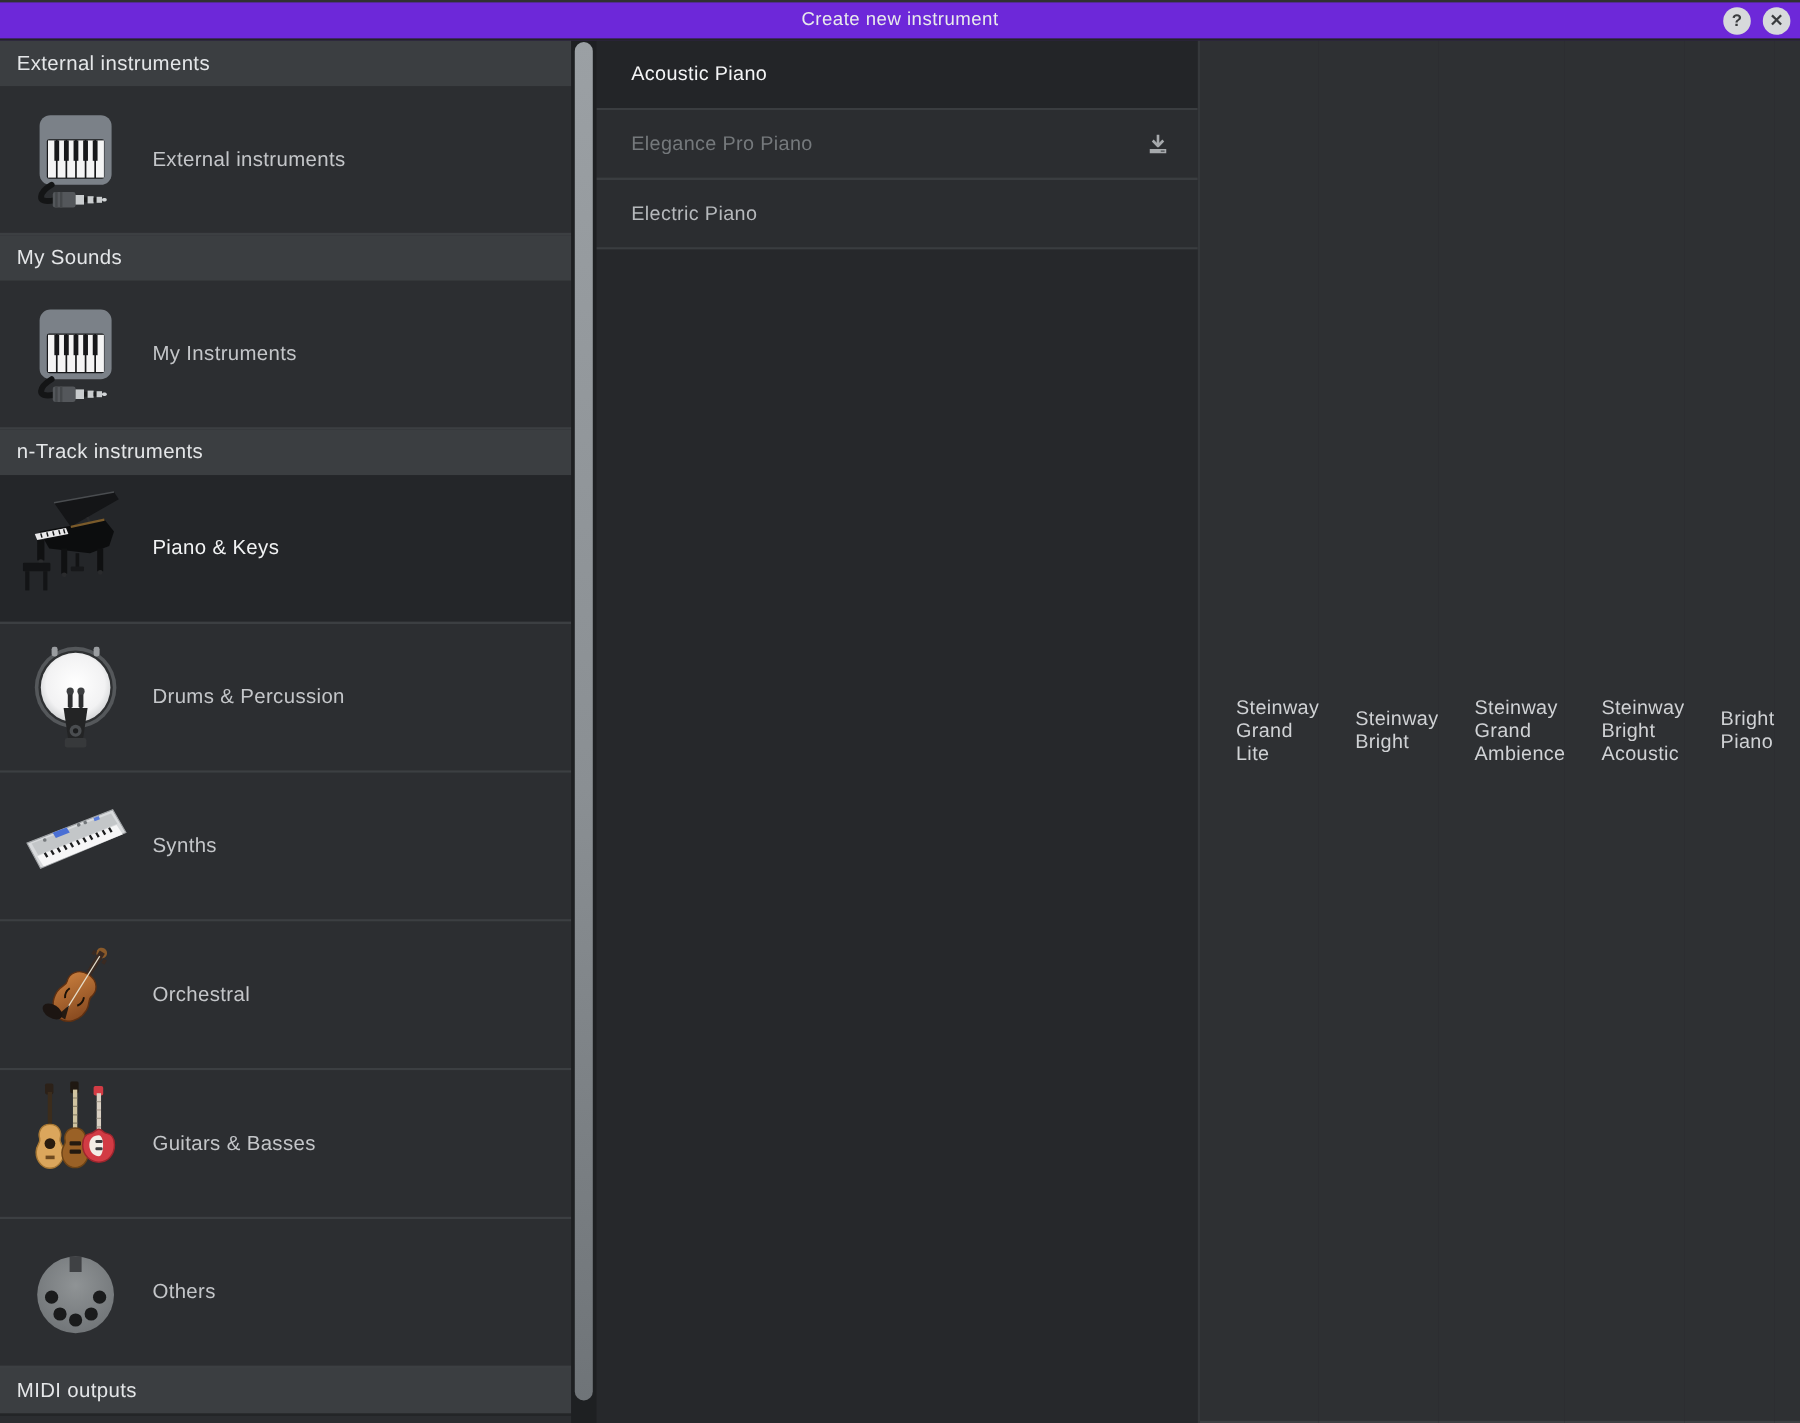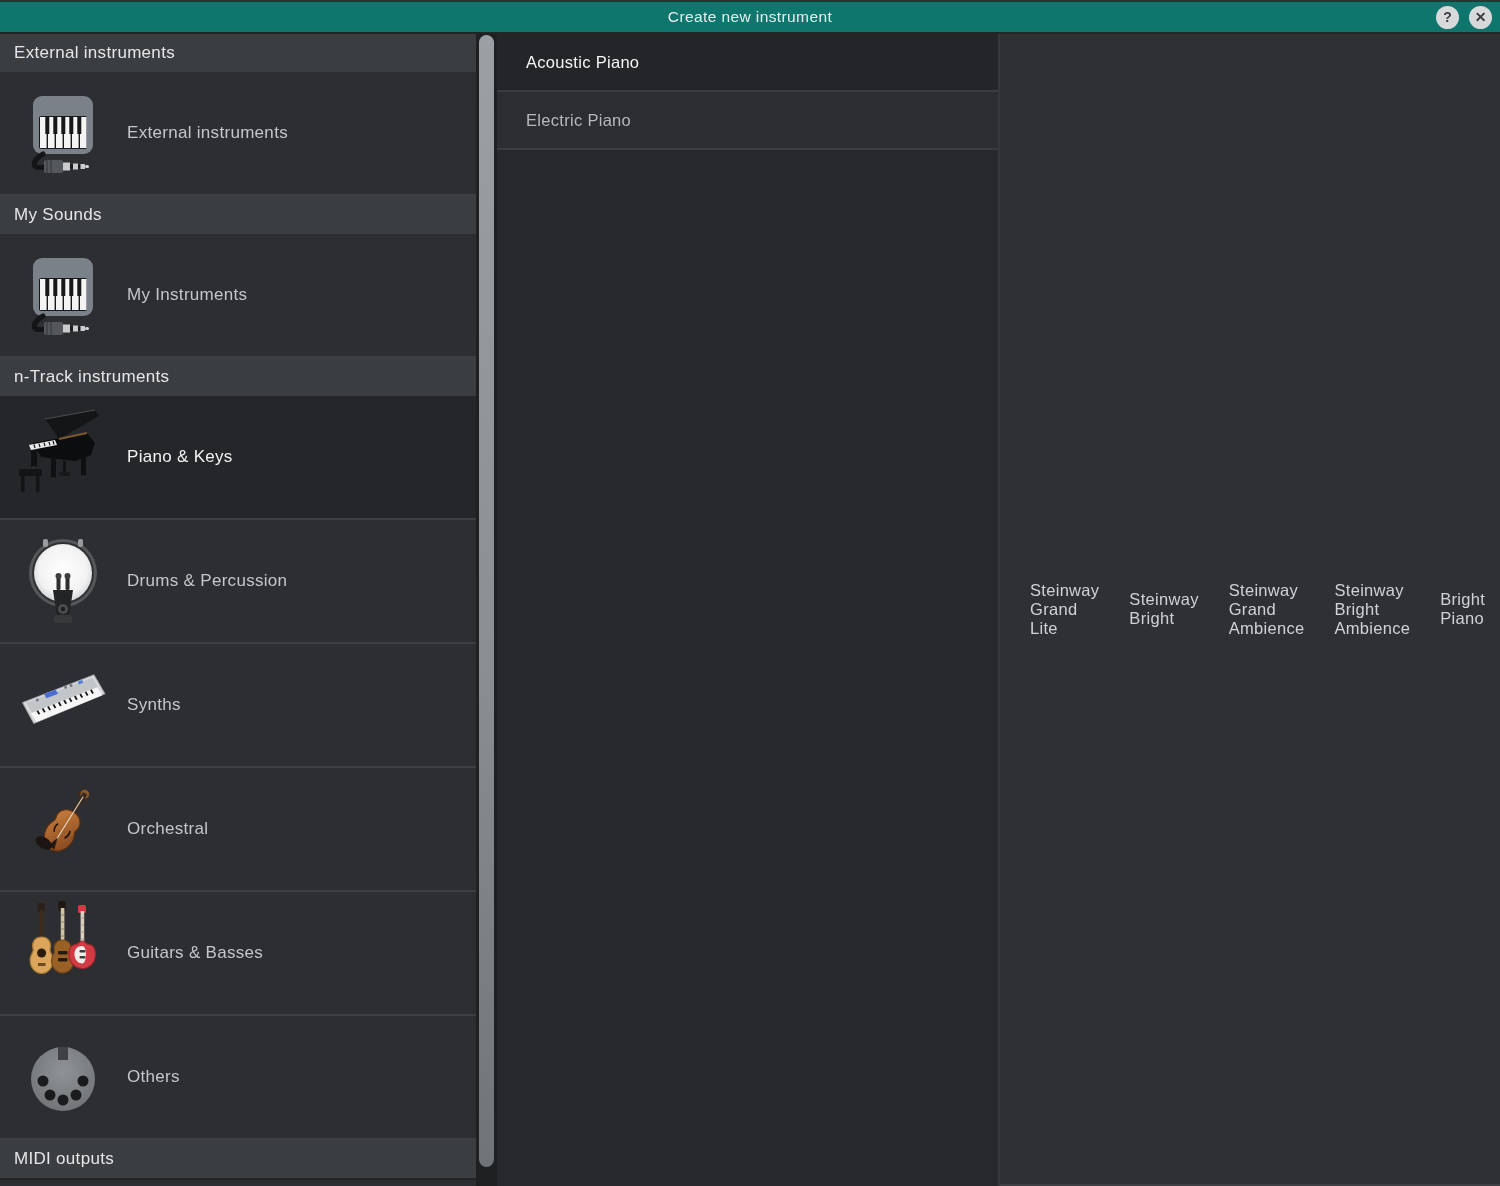--- a/index.html
+++ b/index.html
@@ -4,21 +4,21 @@
 <style>
   html,body{margin:0;padding:0;background:#1a1b1c;}
   .app{
     position:relative;width:1500px;height:1186px;overflow:hidden;
     background:#26282a;font-family:"Liberation Sans",sans-serif;
     -webkit-font-smoothing:antialiased;
   }
   
   .titlebar{
     position:absolute;top:0;left:0;right:0;height:34px;
-    background:#0f766e;border-top:2px solid #2f3133;border-bottom:2px solid #232426;
+    background:#6d28d9;border-top:2px solid #2f3133;border-bottom:2px solid #232426;
     box-sizing:border-box;display:flex;align-items:center;justify-content:center;
   }
   .titlebar .title{color:#e9ebec;font-size:15.5px;letter-spacing:.4px;}
   .titlebar-actions{position:absolute;right:8px;top:0;height:30px;display:flex;align-items:center;gap:10px;}
   .circle-btn{
     width:23px;height:23px;border-radius:50%;background:#d7d9db;color:#3a3c3e;
     display:flex;align-items:center;justify-content:center;
     font-size:14px;font-weight:bold;cursor:pointer;user-select:none;
   }
   
@@ -353,38 +353,49 @@
     </div>
 
     <div class="scroll-gutter">
       <div class="scroll-thumb"></div>
     </div>
 
     <div class="middle-panel">
       <div class="mid-row selected">
         <span>Acoustic Piano</span>
       </div>
+      <div class="mid-row disabled">
+        <span>Elegance Pro Piano</span>
+        <span class="dl-icon">
+          <svg width="22" height="22" viewBox="0 0 24 24">
+            <path d="M12 3.5 v8.5" stroke="#a6a9ac" stroke-width="2.4" fill="none"></path>
+            <path d="M7.2 8.8 L12 13.8 L16.8 8.8" stroke="#a6a9ac" stroke-width="2.4" fill="none" stroke-linejoin="round"></path>
+            <path d="M4.5 16.5 h15 v4 h-15 z" fill="#a6a9ac"></path>
+            <rect x="14.5" y="17.8" width="3.5" height="1.4" fill="#5c5f62"></rect>
+          </svg>
+        </span>
+      </div>
       <div class="mid-row">
         <span>Electric Piano</span>
       </div>
       <div class="mid-filler"></div>
     </div>
 
     <div class="right-panel">
       <div class="preset-row">
         <span>Steinway Grand Lite</span>
       </div>
       <div class="preset-row">
         <span>Steinway Bright</span>
       </div>
       <div class="preset-row">
         <span>Steinway Grand Ambience</span>
       </div>
       <div class="preset-row">
-        <span>Steinway Bright Ambience</span>
+        <span>Steinway Bright Acoustic</span>
       </div>
       <div class="preset-row">
         <span>Bright Piano</span>
       </div>
       <div class="preset-row">
         <span>Echo Piano</span>
       </div>
       <div class="right-filler"></div>
     </div>
 

